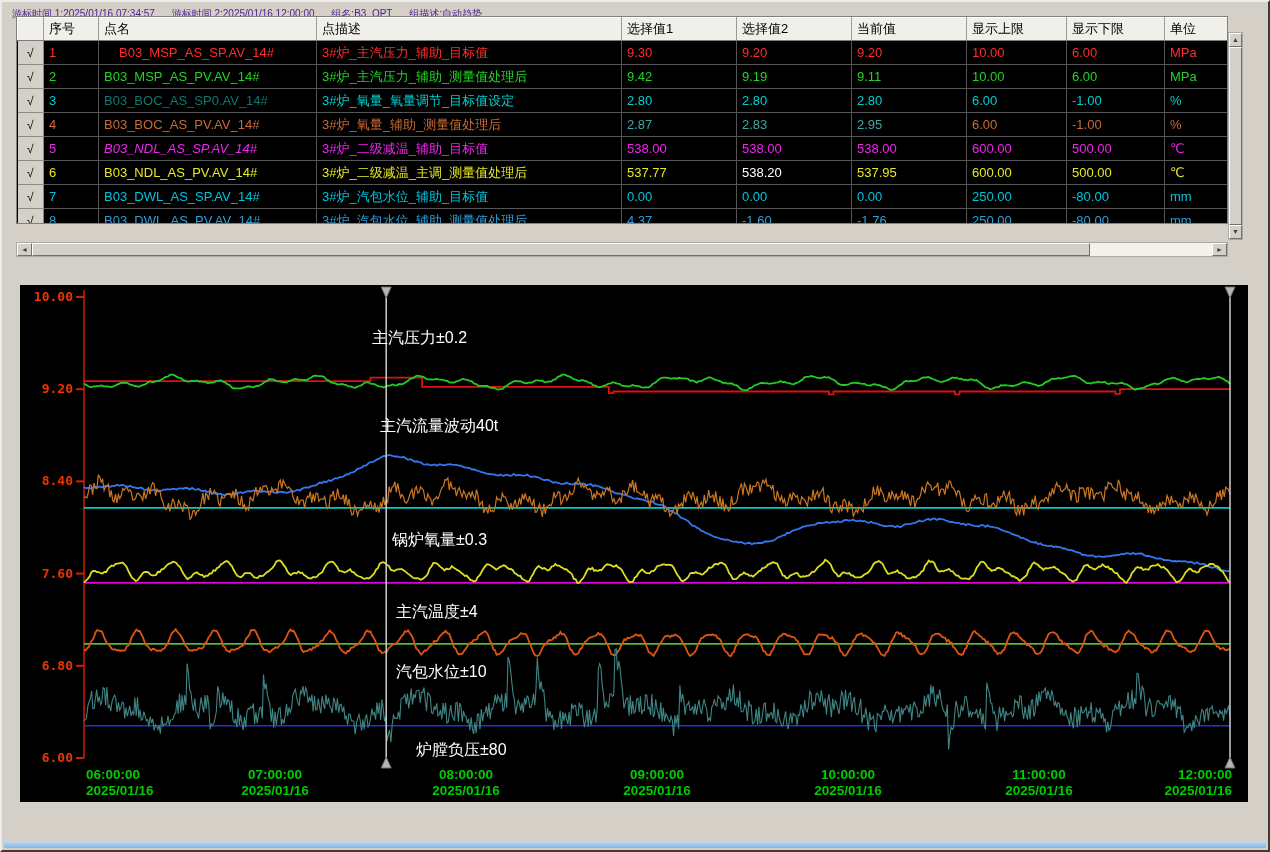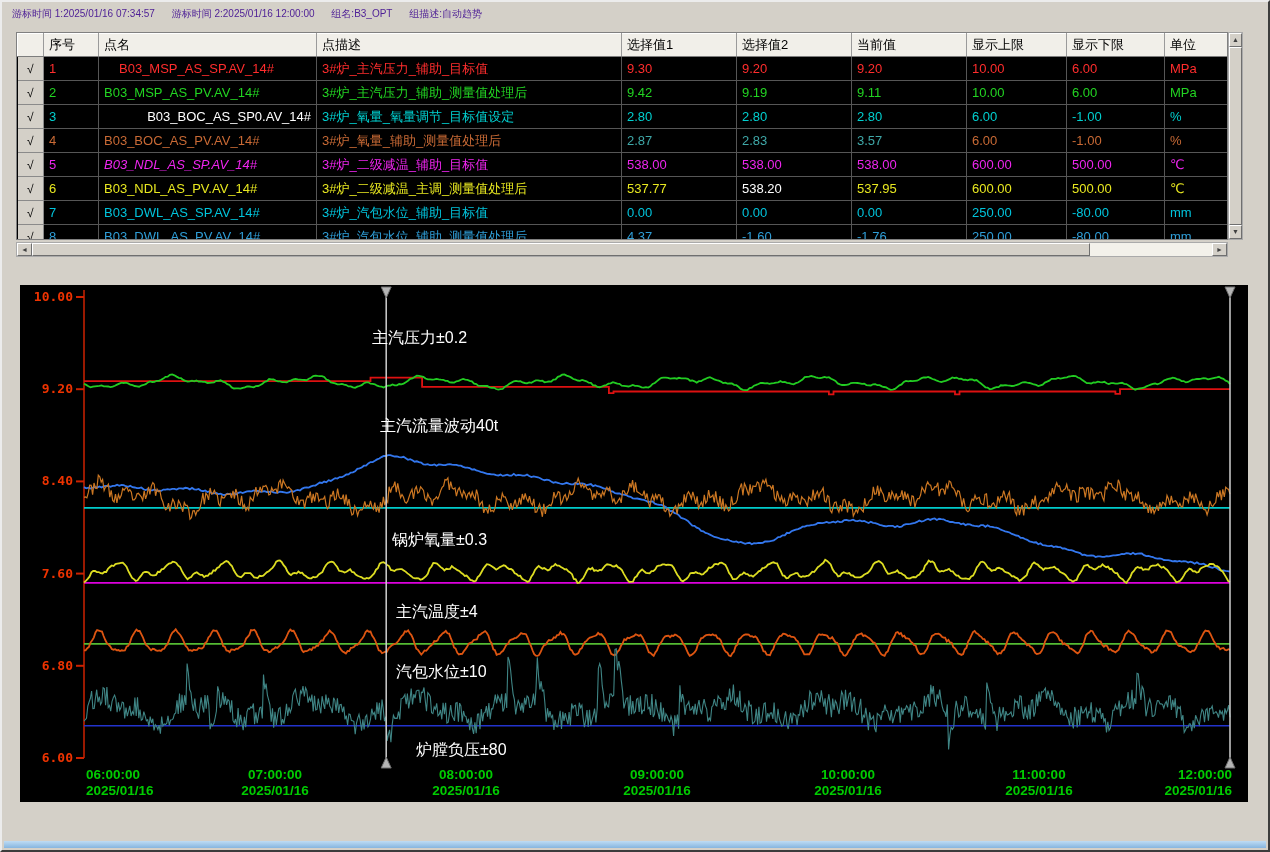--- a/index.html
+++ b/index.html
@@ -14,21 +14,21 @@
     border:2px solid;
     border-color:#ececec #3c3c3c #3c3c3c #ececec;
   }
   .toolbar{
     position:absolute;left:10px;top:5px;height:18px;
     font-size:10px;color:#4c1d95;white-space:nowrap;
   }
   .toolbar .seg{margin-right:14px;}
   
   .table-wrap{
-    position:absolute;left:14px;top:30px;width:1212px;height:208px;
+    position:absolute;left:14px;top:14px;width:1212px;height:208px;
     overflow:hidden;background:#000;border:1px solid #808080;box-sizing:border-box;
   }
   table.points{border-collapse:collapse;table-layout:fixed;width:1210px;background:#000;}
   table.points th{
     background:#f1efe9;color:#000;font-weight:normal;font-size:13px;text-align:left;
     padding:2px 5px;height:17px;white-space:nowrap;overflow:hidden;
     border-top:1px solid #ffffff;border-left:1px solid #ffffff;
     border-right:1px solid #9a9a9a;border-bottom:1px solid #7d7d7d;
   }
   table.points td{
@@ -138,37 +138,37 @@
       <td style="color: rgb(34, 212, 34);">9.42</td>
       <td style="color: rgb(34, 212, 34);">9.19</td>
       <td style="color: rgb(34, 212, 34);">9.11</td>
       <td style="color: rgb(34, 212, 34);">10.00</td>
       <td style="color: rgb(34, 212, 34);">6.00</td>
       <td style="color: rgb(34, 212, 34);">MPa</td>
     </tr>
           <tr>
       <td class="chk">√</td>
       <td style="color: rgb(0, 207, 207);">3</td>
-      <td style="color: #ffffff; text-align: right;">B03_BOC_AS_SP0.AV_14#</td>
+      <td style="color: #0f766e;">B03_BOC_AS_SP0.AV_14#</td>
       <td style="color: rgb(0, 207, 207);">3#炉_氧量_氧量调节_目标值设定</td>
       <td style="color: rgb(0, 207, 207);">2.80</td>
       <td style="color: rgb(0, 207, 207);">2.80</td>
       <td style="color: rgb(0, 207, 207);">2.80</td>
       <td style="color: rgb(0, 207, 207);">6.00</td>
       <td style="color: rgb(0, 207, 207);">-1.00</td>
       <td style="color: rgb(0, 207, 207);">%</td>
     </tr>
           <tr>
       <td class="chk">√</td>
       <td style="color: rgb(201, 106, 53);">4</td>
       <td style="color: rgb(201, 106, 53);">B03_BOC_AS_PV.AV_14#</td>
       <td style="color: rgb(201, 106, 53);">3#炉_氧量_辅助_测量值处理后</td>
       <td style="color: rgb(63, 168, 168);">2.87</td>
       <td style="color: rgb(63, 168, 168);">2.83</td>
-      <td style="color: rgb(63, 168, 168);">3.57</td>
+      <td style="color: rgb(63, 168, 168);">2.95</td>
       <td style="color: rgb(201, 106, 53);">6.00</td>
       <td style="color: rgb(201, 106, 53);">-1.00</td>
       <td style="color: rgb(201, 106, 53);">%</td>
     </tr>
           <tr>
       <td class="chk">√</td>
       <td style="color: rgb(238, 37, 238);">5</td>
       <td style="color: rgb(238, 37, 238); font-style: italic;">B03_NDL_AS_SP.AV_14#</td>
       <td style="color: rgb(238, 37, 238);">3#炉_二级减温_辅助_目标值</td>
       <td style="color: rgb(238, 37, 238);">538.00</td>

